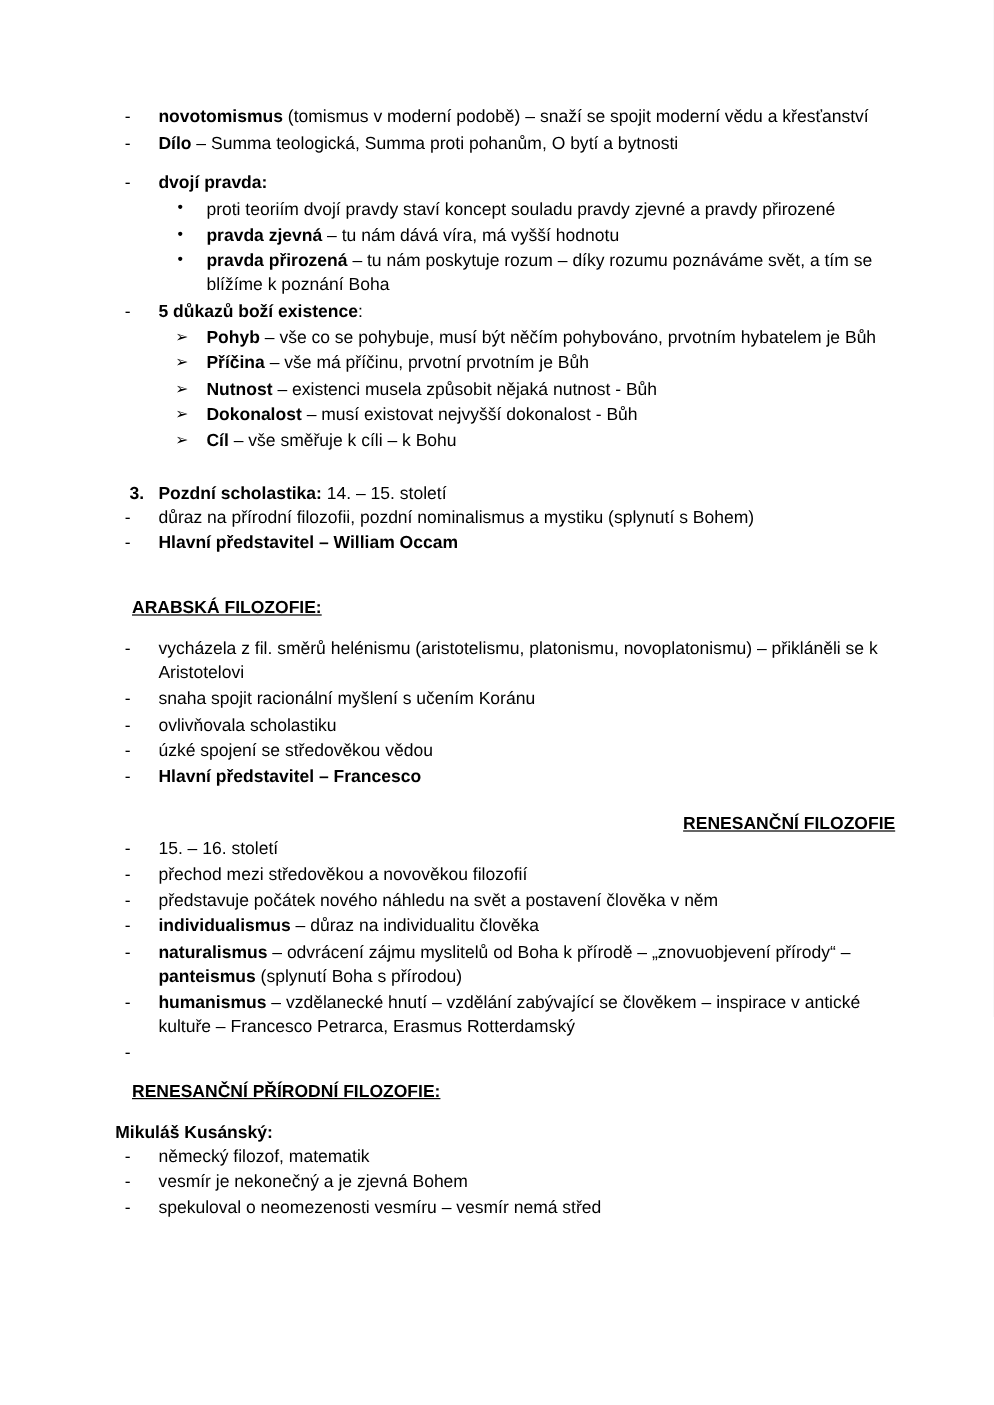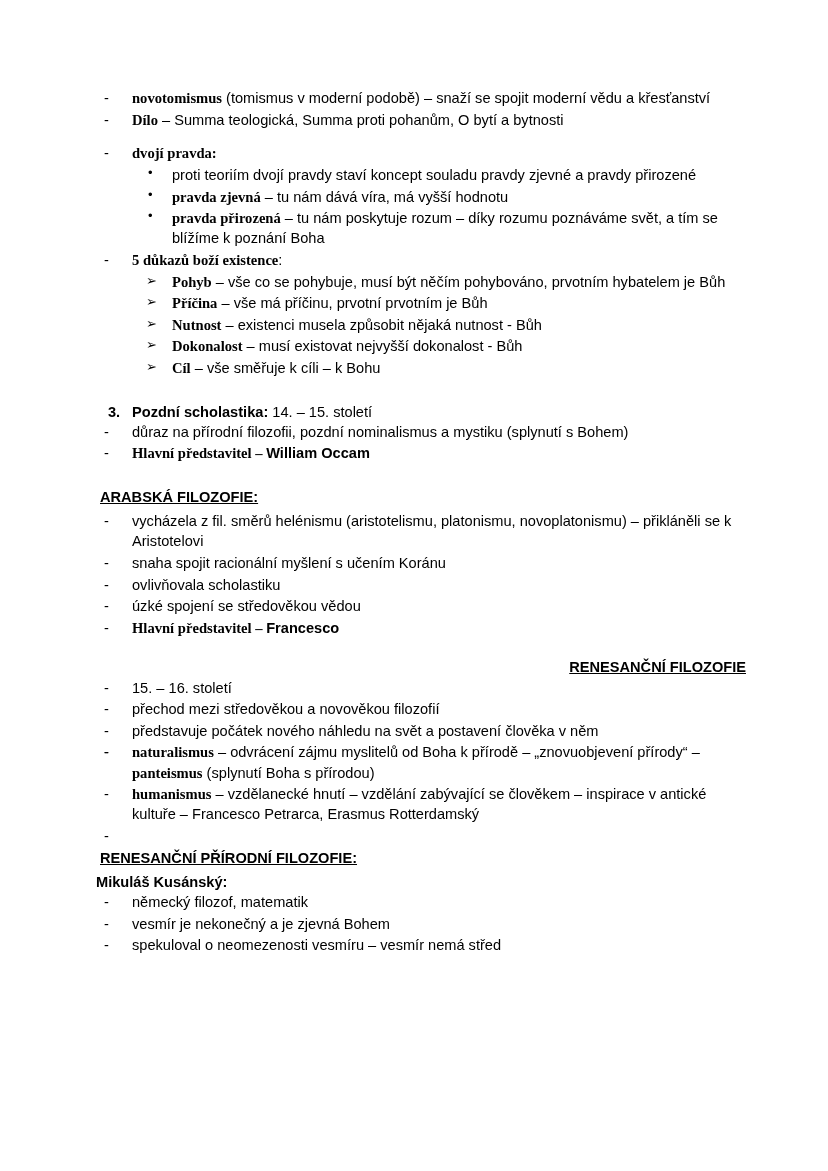--- a/index.html
+++ b/index.html
@@ -18,21 +18,21 @@
     overflow: hidden;
   }
   .content {
     position: absolute;
     left: 96px;
     top: 88px;
     width: 650px;
     font-size: 14.6px;
     line-height: 1.38;
   }
-  .b { font-weight: bold; font-family: Liberation Serif, serif; }
+  .b { font-weight: bold; }
   .bu { font-weight: bold; }
   .dash-item {
     position: relative;
     padding-left: 36px;
     margin: 0 0 1.5px 0;
   }
   .dash-item > .marker {
     position: absolute;
     left: 8px;
     top: 0;
@@ -68,21 +68,21 @@
   }
   .num-item > .marker {
     position: absolute;
     left: 12px;
     top: 0;
     font-weight: bold;
   }
   .section-head {
     font-weight: bold;
     text-decoration: underline;
-    margin: 4px;
+    margin: 14px;
   }
   .center-head {
     text-align: right;
     font-weight: bold;
     text-decoration: underline;
     margin: 0;
     padding-left: 36px;
   }
   .plain-head {
     font-weight: bold;
@@ -220,20 +220,21 @@
       <span>přechod mezi středověkou a novověkou filozofií</span>
     </div>
 
     <div class="dash-item">
       <span class="marker">-</span>
       <span>představuje počátek nového náhledu na svět a postavení člověka v něm</span>
     </div>
 
     <div class="dash-item">
       <span class="marker">-</span>
+      <span><span class="b">individualismus</span><span> – důraz na individualitu člověka</span></span>
     </div>
 
     <div class="dash-item">
       <span class="marker">-</span>
       <span><span class="b">naturalismus</span><span> – odvrácení zájmu myslitelů od Boha k přírodě – „znovuobjevení přírody“ – </span><span class="b">panteismus</span><span> (splynutí Boha s přírodou)</span></span>
     </div>
 
     <div class="dash-item">
       <span class="marker">-</span>
       <span><span class="b">humanismus</span><span> – vzdělanecké hnutí – vzdělání zabývající se člověkem – inspirace v antické kultuře – Francesco Petrarca, Erasmus Rotterdamský</span></span>

